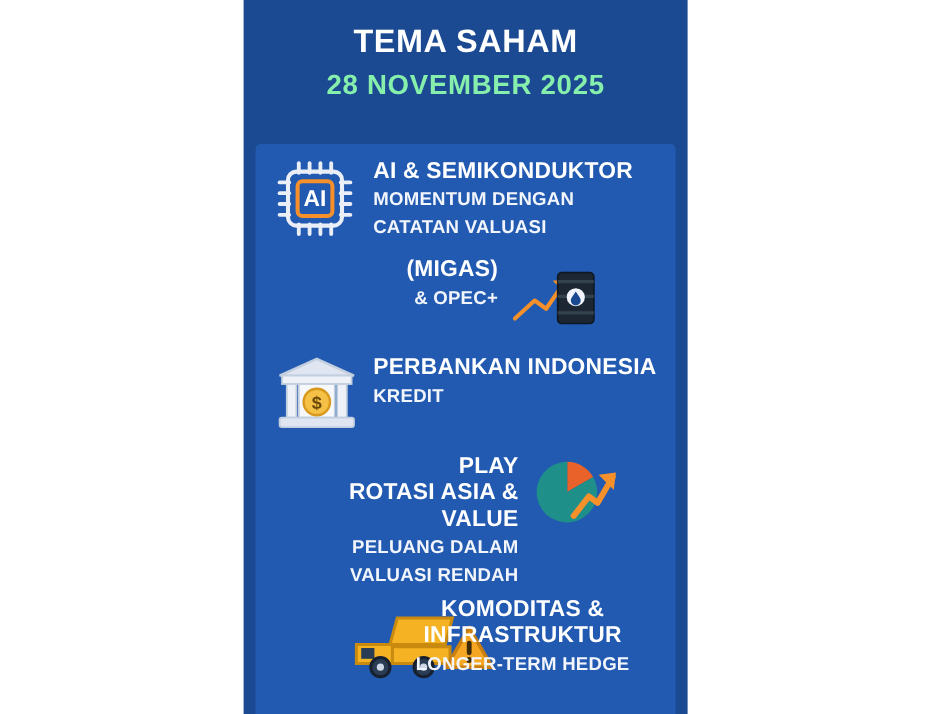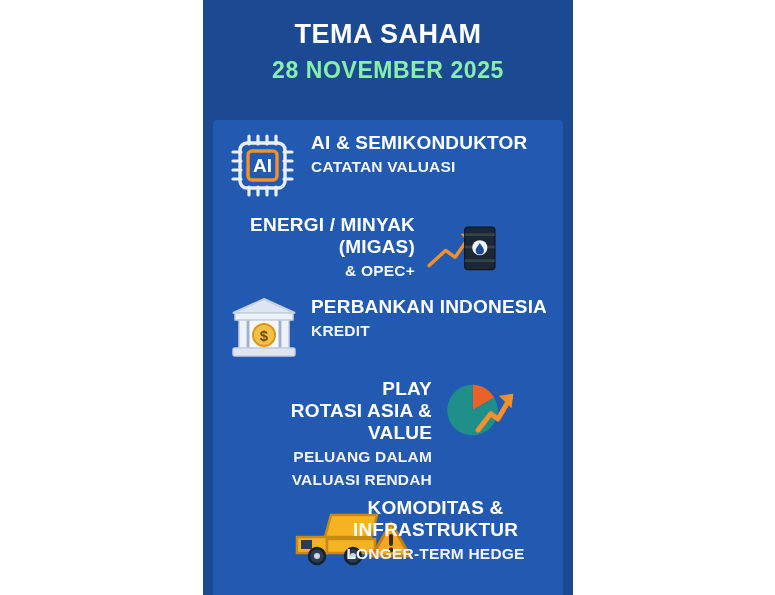--- a/index.html
+++ b/index.html
@@ -181,20 +181,21 @@
                 <line x1="57" y1="40" x2="65" y2="40"></line>
                 <line x1="57" y1="49" x2="65" y2="49"></line>
               </g>
               <rect x="13" y="13" width="45" height="45" rx="7" fill="none" stroke="#e9eef7" stroke-width="3.4"></rect>
               <rect x="21" y="21" width="29" height="29" rx="4" fill="none" stroke="#f5902b" stroke-width="3.4"></rect>
               <text x="35.5" y="42" text-anchor="middle" font-family="Liberation Sans, sans-serif" font-size="19" font-weight="bold" fill="#ffffff">AI</text>
             </svg>
           </div>
           <div class="texts ta-left">
             <div class="item-title">AI &amp; SEMIKONDUKTOR</div>
+            <div class="item-sub">MOMENTUM DENGAN</div>
             <div class="item-sub">CATATAN VALUASI</div>
           </div>
         </div>
       </div>
 
       <div class="item item-energy">
         <div class="item-row reverse">
           <div class="icon-box">
             <svg width="108" height="78" viewBox="0 0 108 78">
               <g>
@@ -205,21 +206,20 @@
                 <rect x="0" y="0" width="44" height="62" rx="5" fill="#1c2733" stroke="#0f1720" stroke-width="2"></rect>
                 <rect x="0" y="9" width="44" height="4" fill="#33424f"></rect>
                 <rect x="0" y="27" width="44" height="4" fill="#33424f"></rect>
                 <rect x="0" y="47" width="44" height="4" fill="#33424f"></rect>
                 <circle cx="22" cy="30" r="11" fill="#f2f5fb"></circle>
                 <path d="M22 23 C26 29 28 31 28 34 a6 6 0 0 1 -12 0 c0 -3 2 -5 6 -11 z" fill="#1b4a92"></path>
               </g>
             </svg>
           </div>
           <div class="texts ta-right">
-            <div class="item-title">ENERGI / MINYAK</div>
             <div class="item-title">(MIGAS)</div>
             <div class="item-sub">&amp; OPEC+</div>
           </div>
         </div>
       </div>
 
       <div class="item item-bank">
         <div class="item-row">
           <div class="icon-box">
             <svg width="74" height="74" viewBox="0 0 74 74">

